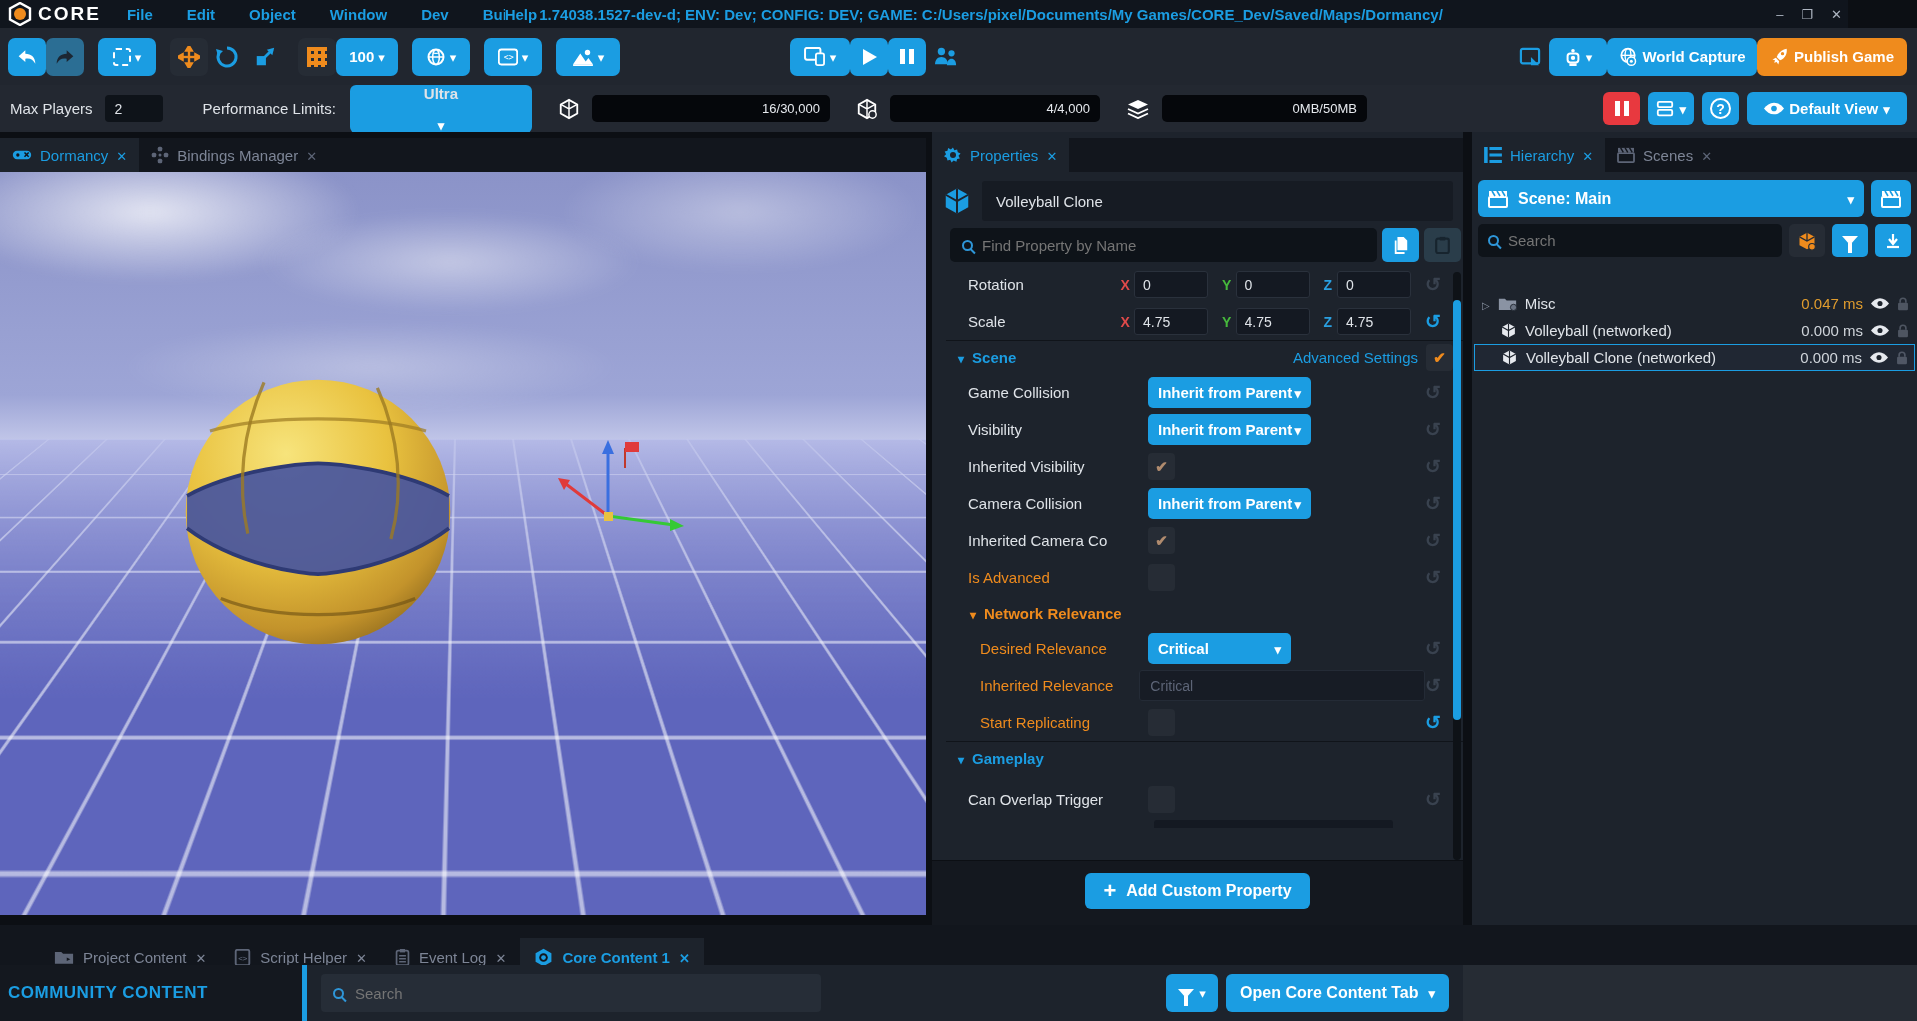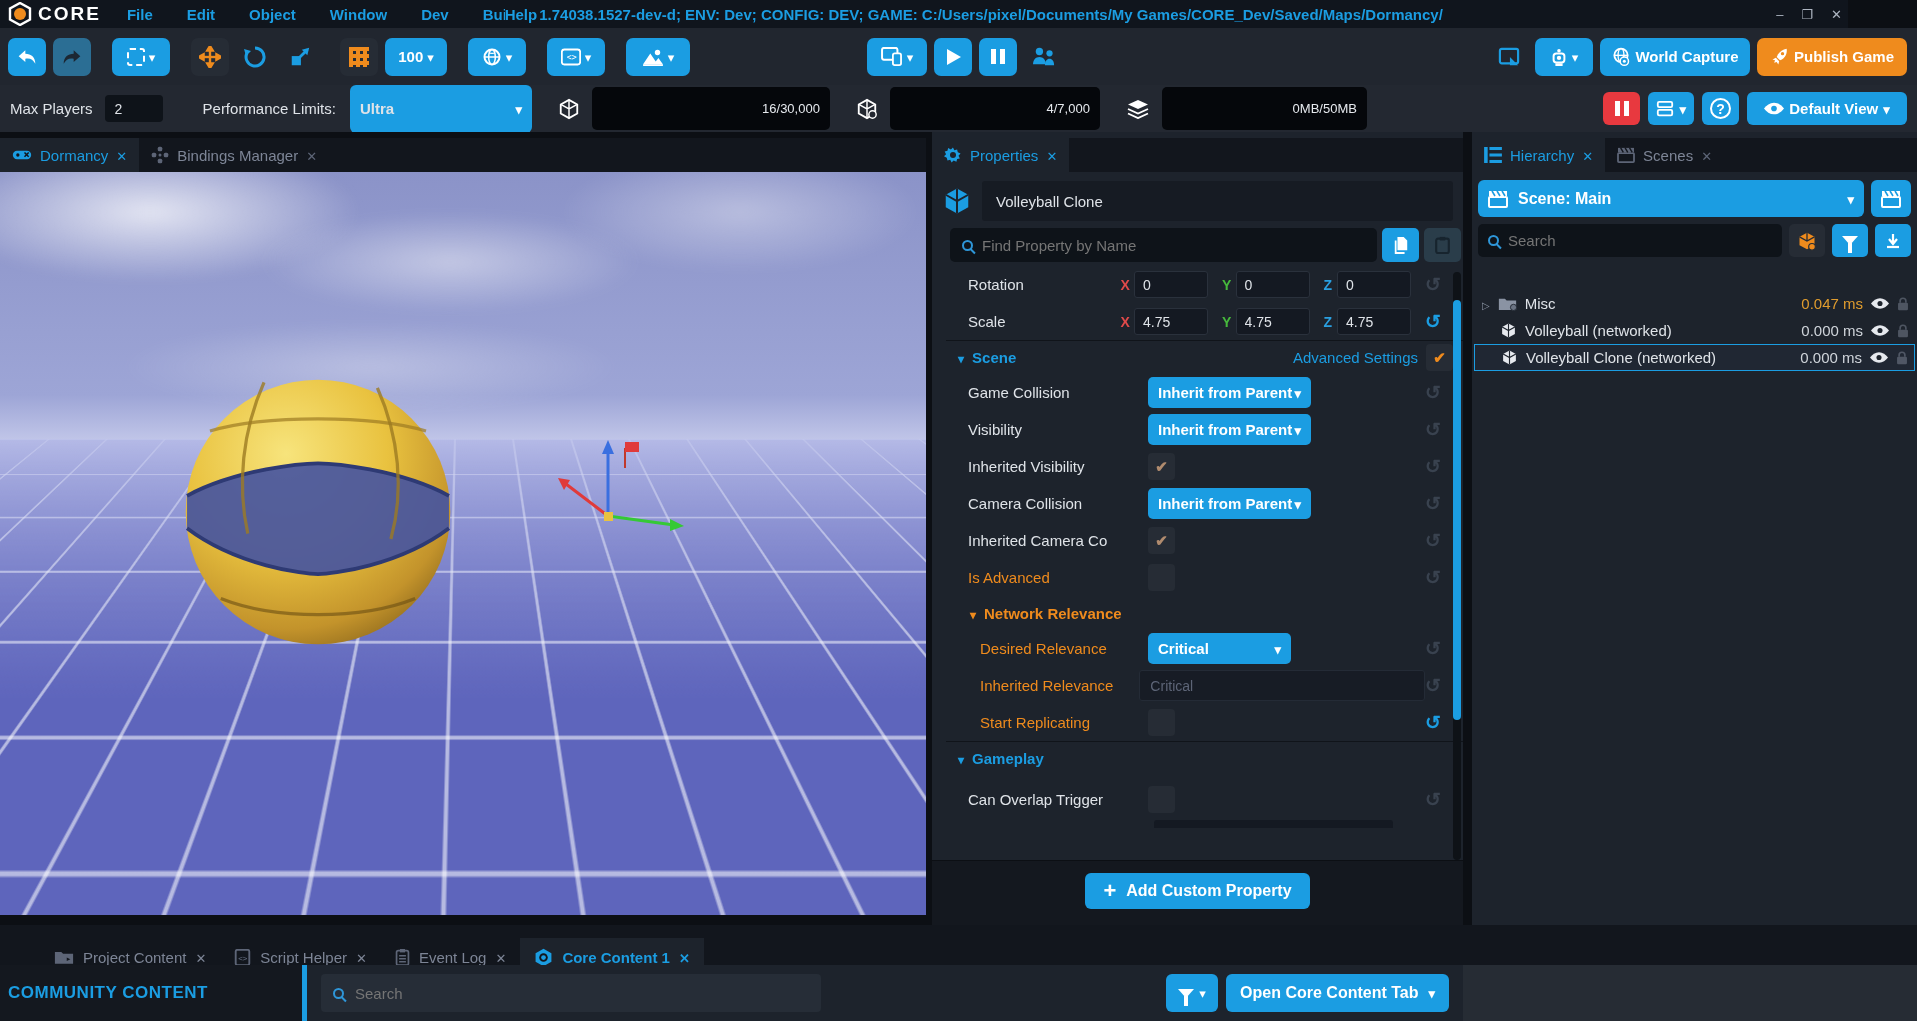--- a/index.html
+++ b/index.html
@@ -16,38 +16,38 @@
   .titlebar{position:absolute; left:0; top:0; width:1848px; height:28px; background:var(--bg-win); display:flex; align-items:center; color:var(--blue); font-weight:bold; font-size:15px; white-space:nowrap; overflow:hidden;}
   .logo{display:flex; align-items:center; gap:6px; margin:0 26px 0 8px; color:#fff;}
   .logo-word{font-size:19px; font-weight:800; letter-spacing:2px; color:#fff;}
   .menu-item{margin-right:34px; cursor:default;}
   .menu-clip{max-width:22px; overflow:hidden; margin-right:0;}
   .win-title{margin-left:-2px; overflow:hidden;}
   .win-controls{position:absolute; right:6px; top:0; height:28px; display:flex; align-items:center; gap:18px; color:#aeb6c2; font-size:13px; font-weight:normal;}
 
   
   .toolbar{position:absolute; left:0; top:28px; width:1917px; height:57px; background:var(--bg-tool); display:flex; align-items:center; padding:0 8px;}
-  .tbtn{height:38px; min-width:38px; border-radius:7px; background:var(--blue); display:flex; align-items:center; justify-content:center; gap:4px; margin-right:7px; color:#fff; cursor:pointer; padding:0 7px;}
+  .tbtn{height:38px; min-width:38px; border-radius:7px; background:var(--blue); display:flex; align-items:center; justify-content:center; gap:4px; margin-right:0; color:#fff; cursor:pointer; padding:0 7px;}
   .tbtn.dim{background:var(--blue-dim);}
   .tbtn.dark{background:var(--bg-box);}
   .tbtn.flat{background:transparent;}
   .tbtn.orangebg{background:var(--orange);}
   .tbtn .lbl{font-weight:bold; font-size:15px; color:#fff;}
   .i-caret::before{content:"▾"; font-size:13px; color:#fff;}
   .gap1{width:14px;} .spacer{flex:1;}
   .grid-icon{width:20px; height:20px; background:
       repeating-linear-gradient(to right, var(--orange) 0 4px, transparent 4px 7px),
       repeating-linear-gradient(to bottom, var(--orange) 0 4px, transparent 4px 7px);}
   .sel-icon{width:18px; height:18px; border:2px dashed #fff; border-radius:3px;}
 
   
   .perfbar{position:absolute; left:0; top:85px; width:1917px; height:47px; background:var(--bg-perf); display:flex; align-items:center; padding:0 10px; color:var(--txt); font-size:15px;}
   .pl-input{width:58px; height:27px; background:var(--bg-input); border:none; border-radius:4px; color:var(--txt); padding:0 10px; font-size:14px; margin:0 40px 0 12px;}
-  .perf-dd{height:48px; min-width:182px; background:var(--blue); border-radius:6px; display:flex; align-items:center; justify-content:space-between; padding:0 10px; margin-left:14px; font-weight:bold; cursor:pointer;}
-  .meter{height:43px; border-radius:5px; background:#05070b; display:flex; align-items:center; justify-content:flex-end; padding:0 10px; font-size:13px; color:#e6e9ee;}
+  .perf-dd{height:48px; min-width:182px; background:var(--blue); border-radius:6px; display:flex; align-items:center; justify-content:space-between; padding:0 10px; margin-left:14px; font-weight:bold; cursor:pointer;flex-direction:column;}
+  .meter{height:27px; border-radius:5px; background:#05070b; display:flex; align-items:center; justify-content:flex-end; padding:0 10px; font-size:13px; color:#e6e9ee;}
   .meter-icon{margin:0 12px 0 26px; display:flex;}
   .sqbtn{height:33px; min-width:37px; border-radius:6px; display:flex; align-items:center; justify-content:center; gap:5px; cursor:pointer; margin-left:8px; color:#fff; font-weight:bold; padding:0 8px;}
   .sqbtn.red{background:var(--red);}
   .sqbtn.blue{background:var(--blue);}
   .pausebars{display:flex; gap:4px;} .pausebars i{width:5px; height:15px; background:#fff; display:block;}
 
   
   .main{position:absolute; left:0; top:132px; width:1917px; height:793px; background:#0c0f14;}
   .tabsrow{position:absolute; top:6px; height:34px; display:flex; align-items:flex-end; background:var(--bg-tabbar); width:100%;}
   .ptab{height:34px; display:flex; align-items:center; gap:8px; padding:0 12px; font-size:15px; color:var(--txt-dim); cursor:pointer; white-space:nowrap;}
@@ -332,21 +332,21 @@
       <span>16/30,000</span>
     </div>
     <span class="meter-icon">
       <svg width="22" height="22" viewBox="0 0 24 24">
           <path d="M12 2 21 7v10l-9 5-9-5V7z" fill="none" stroke="#fff" stroke-width="2"></path>
           <path d="M12 2v10M3 7l9 5 9-5M12 22V12" fill="none" stroke="#fff" stroke-width="1.6"></path>
           <circle cx="18" cy="18" r="4" fill="#232831" stroke="#fff" stroke-width="1.6"></circle>
         </svg>
     </span>
     <div class="meter" style="width:210px">
-      <span>4/7,000</span>
+      <span>4/4,000</span>
     </div>
     <span class="meter-icon">
       <svg width="24" height="20" viewBox="0 0 26 22">
           <path d="M13 1 24 6l-11 5L2 6z" fill="#fff"></path>
           <path d="M2 11l11 5 11-5" fill="none" stroke="#fff" stroke-width="2"></path>
           <path d="M2 16l11 5 11-5" fill="none" stroke="#fff" stroke-width="2"></path>
         </svg>
     </span>
     <div class="meter" style="width:205px">
       <span>0MB/50MB</span>

